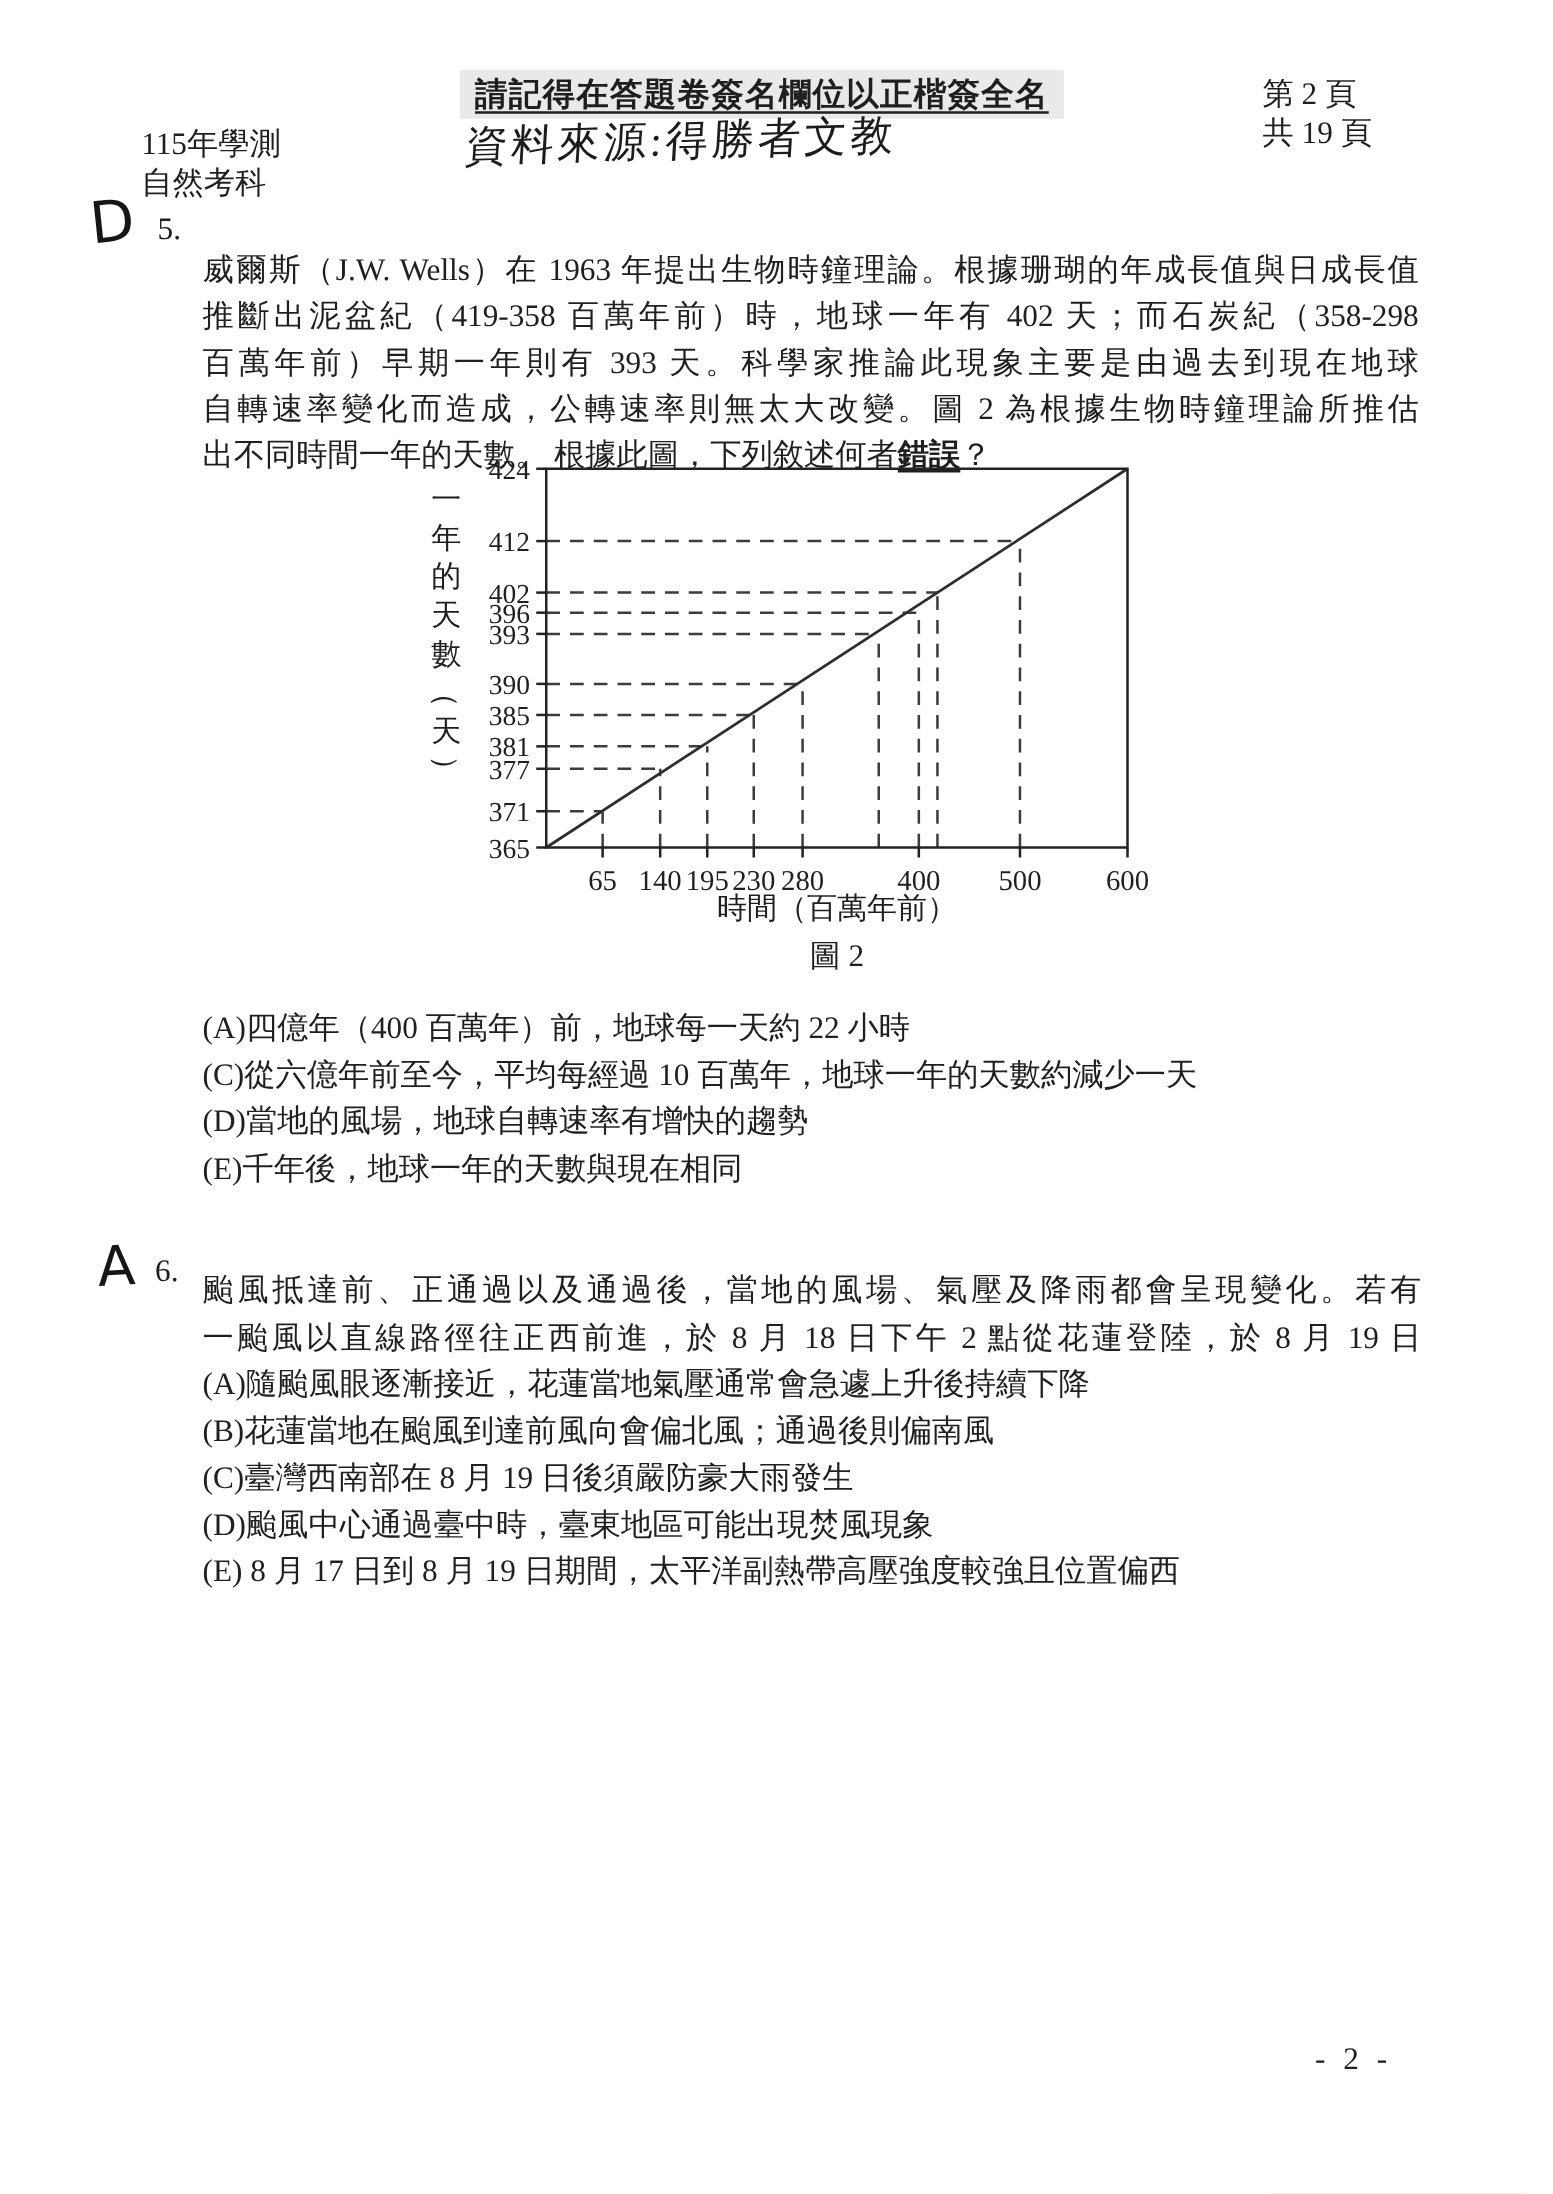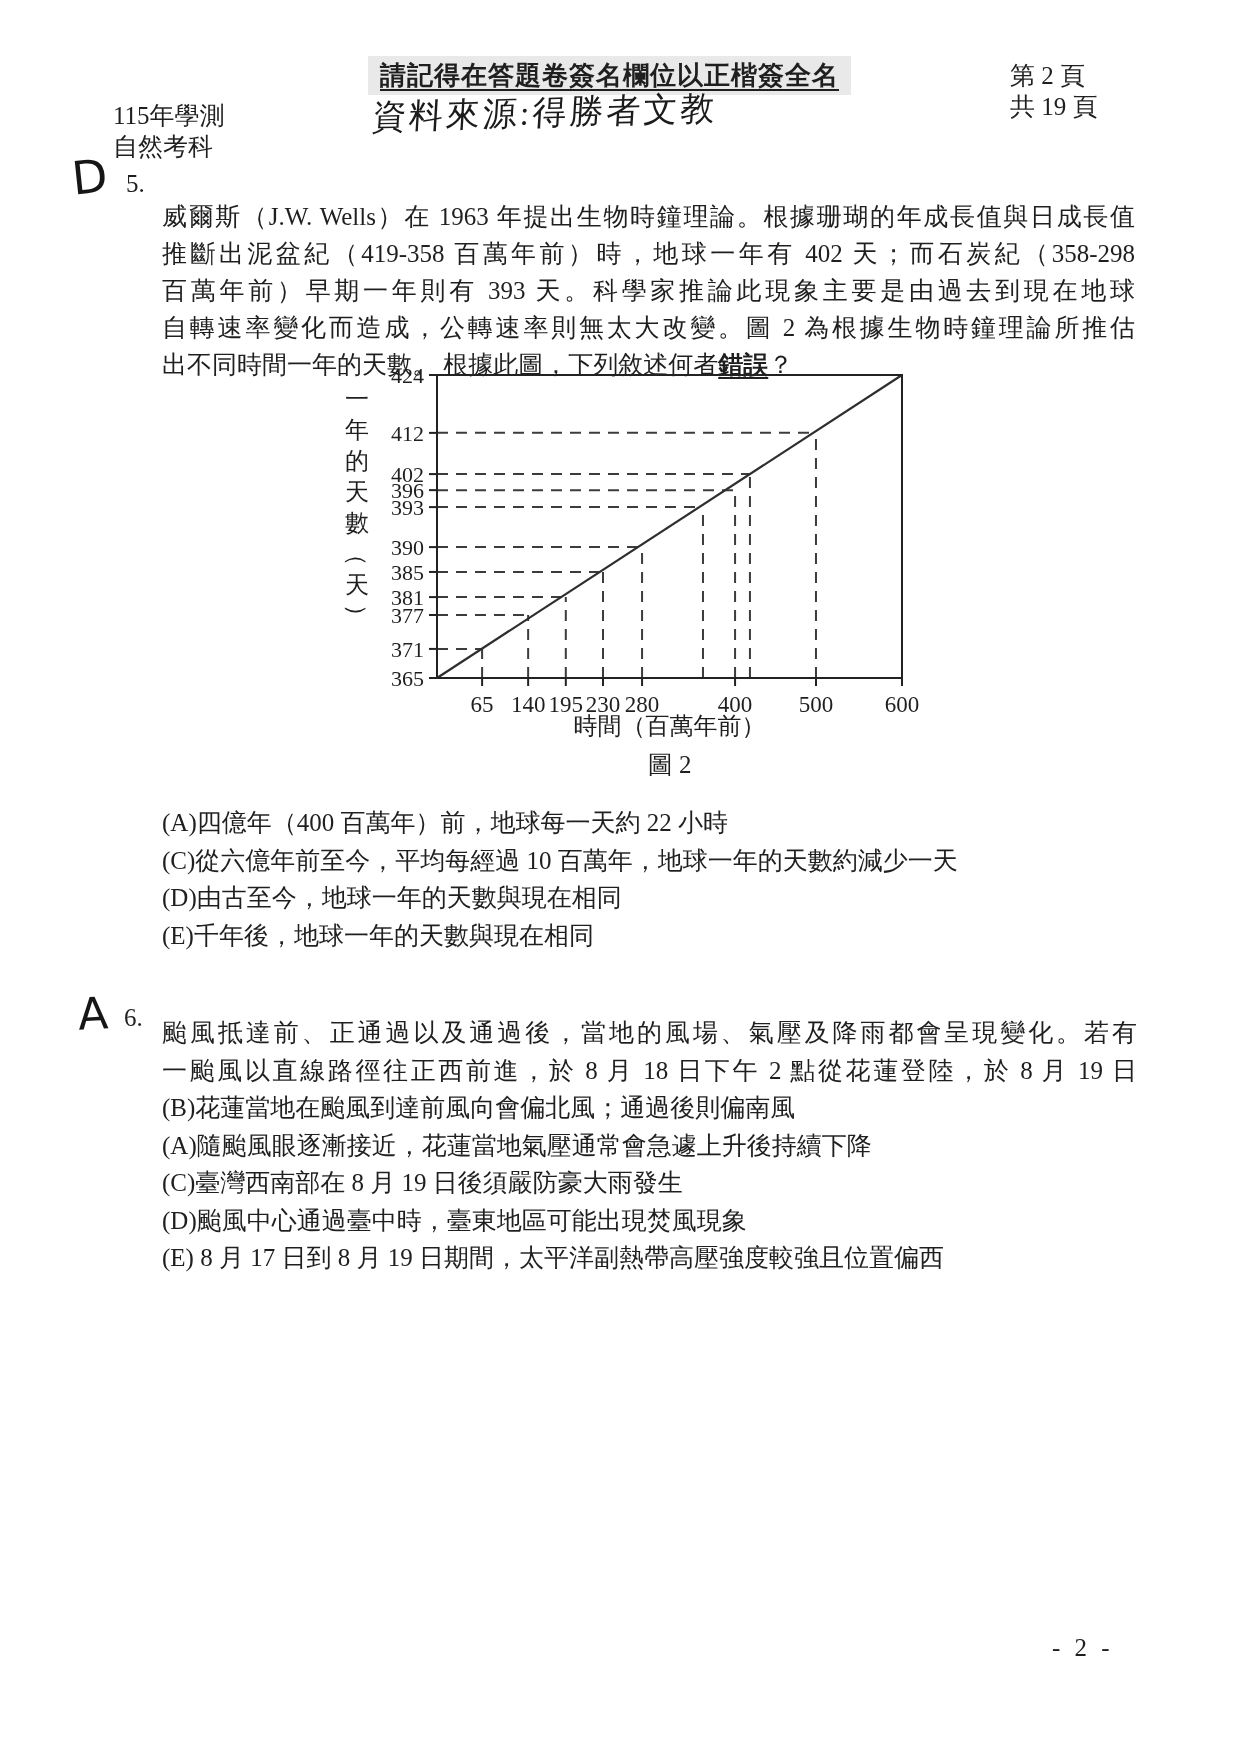--- a/index.html
+++ b/index.html
@@ -159,32 +159,32 @@
         <text x="57" y="261" class="axis-title" text-anchor="middle">天</text>
         <text x="57" y="292" class="axis-title" text-anchor="middle" transform="rotate(90 57 284)">）</text>
         <text x="369.5" y="402" class="axis-title" text-anchor="middle">時間（百萬年前）</text>
         <text x="369.5" y="441" class="caption" text-anchor="middle">圖 2</text>
       </svg>
   </div>
 
   <div class="abs options opts5">
     <div class="option">(A)四億年（400 百萬年）前，地球每一天約 22 小時</div>
     <div class="option">(C)從六億年前至今，平均每經過 10 百萬年，地球一年的天數約減少一天</div>
-    <div class="option">(D)由古至今，地球一年的天數與現在相同</div>
+    <div class="option">(D)當地的風場，地球自轉速率有增快的趨勢</div>
     <div class="option">(E)千年後，地球一年的天數與現在相同</div>
   </div>
 
   <div class="abs hand-mark mark-a">A</div>
   <div class="abs qnum qnum6">6.</div>
   <div class="abs q6block">
     <div class="line">颱風抵達前、正通過以及通過後，當地的風場、氣壓及降雨都會呈現變化。若有</div>
     <div class="line">一颱風以直線路徑往正西前進，於 8 月 18 日下午 2 點從花蓮登陸，於 8 月 19 日</div>
     <div class="options">
+      <div class="option">(A)隨颱風眼逐漸接近，花蓮當地氣壓通常會急遽上升後持續下降</div>
       <div class="option">(B)花蓮當地在颱風到達前風向會偏北風；通過後則偏南風</div>
-      <div class="option">(A)隨颱風眼逐漸接近，花蓮當地氣壓通常會急遽上升後持續下降</div>
       <div class="option">(C)臺灣西南部在 8 月 19 日後須嚴防豪大雨發生</div>
       <div class="option">(D)颱風中心通過臺中時，臺東地區可能出現焚風現象</div>
       <div class="option">(E) 8 月 17 日到 8 月 19 日期間，太平洋副熱帶高壓強度較強且位置偏西</div>
     </div>
   </div>
 
   <div class="abs footer">- 2 -</div>
 
 </div>
 

